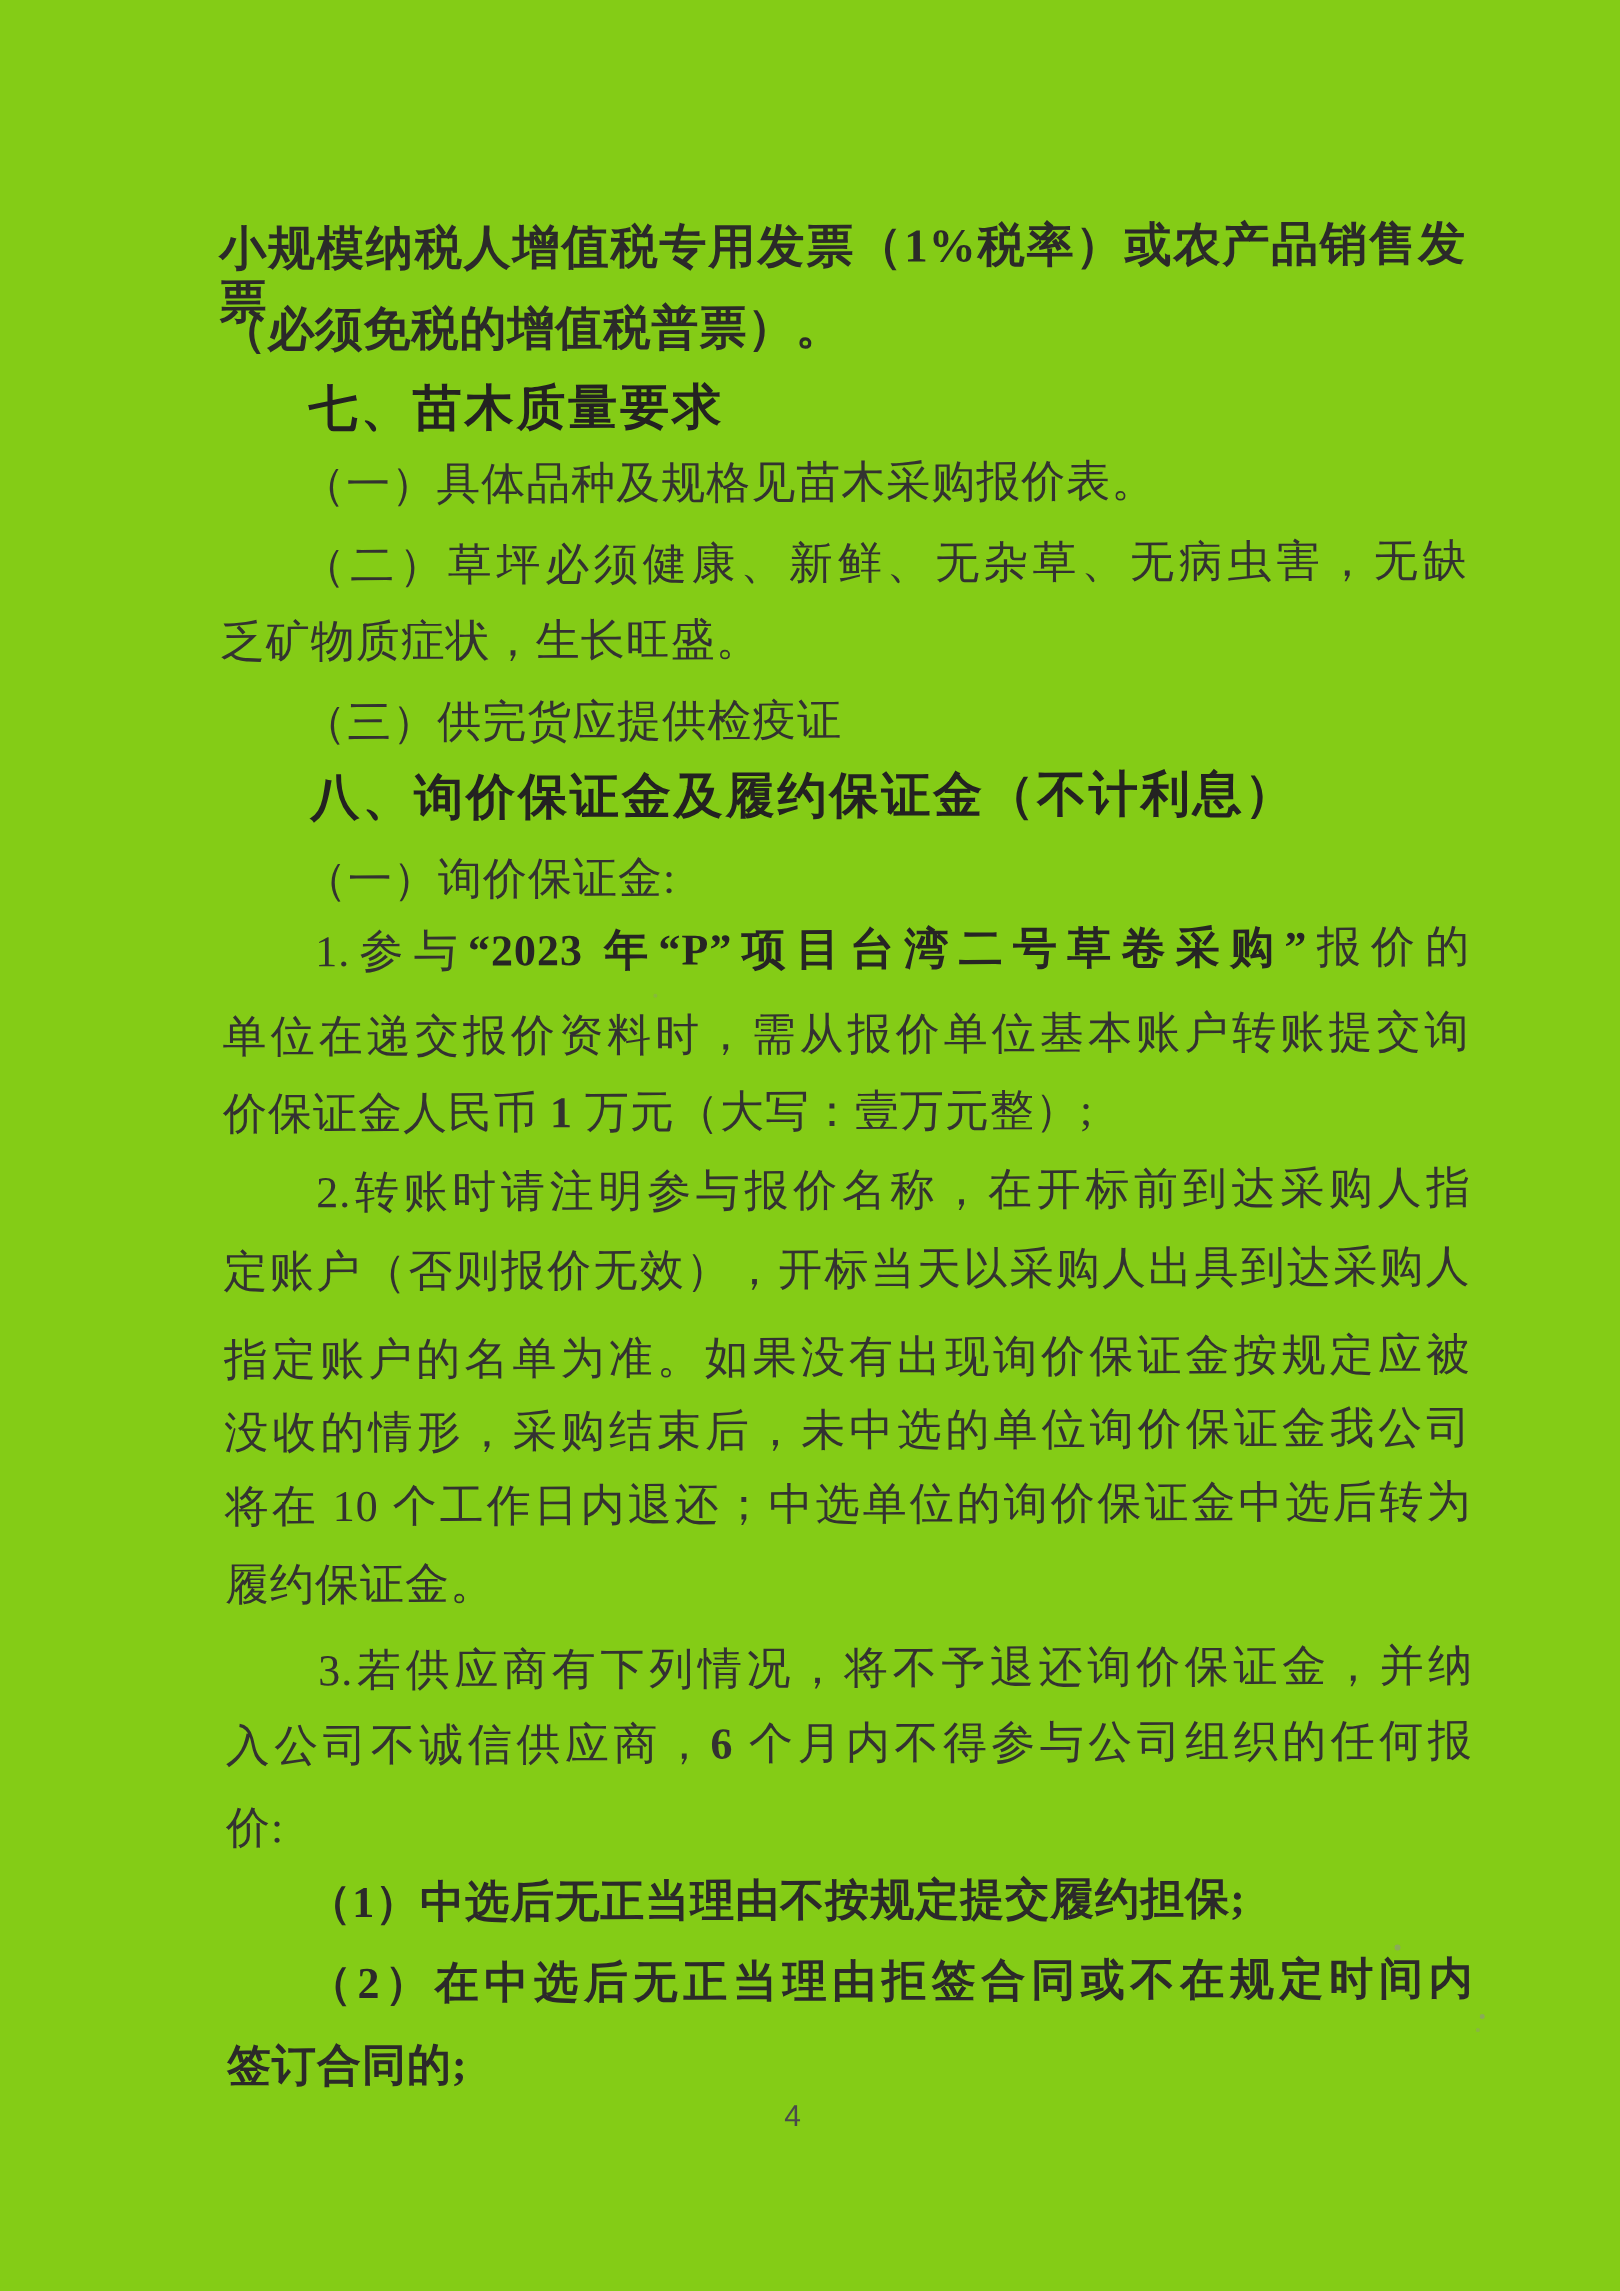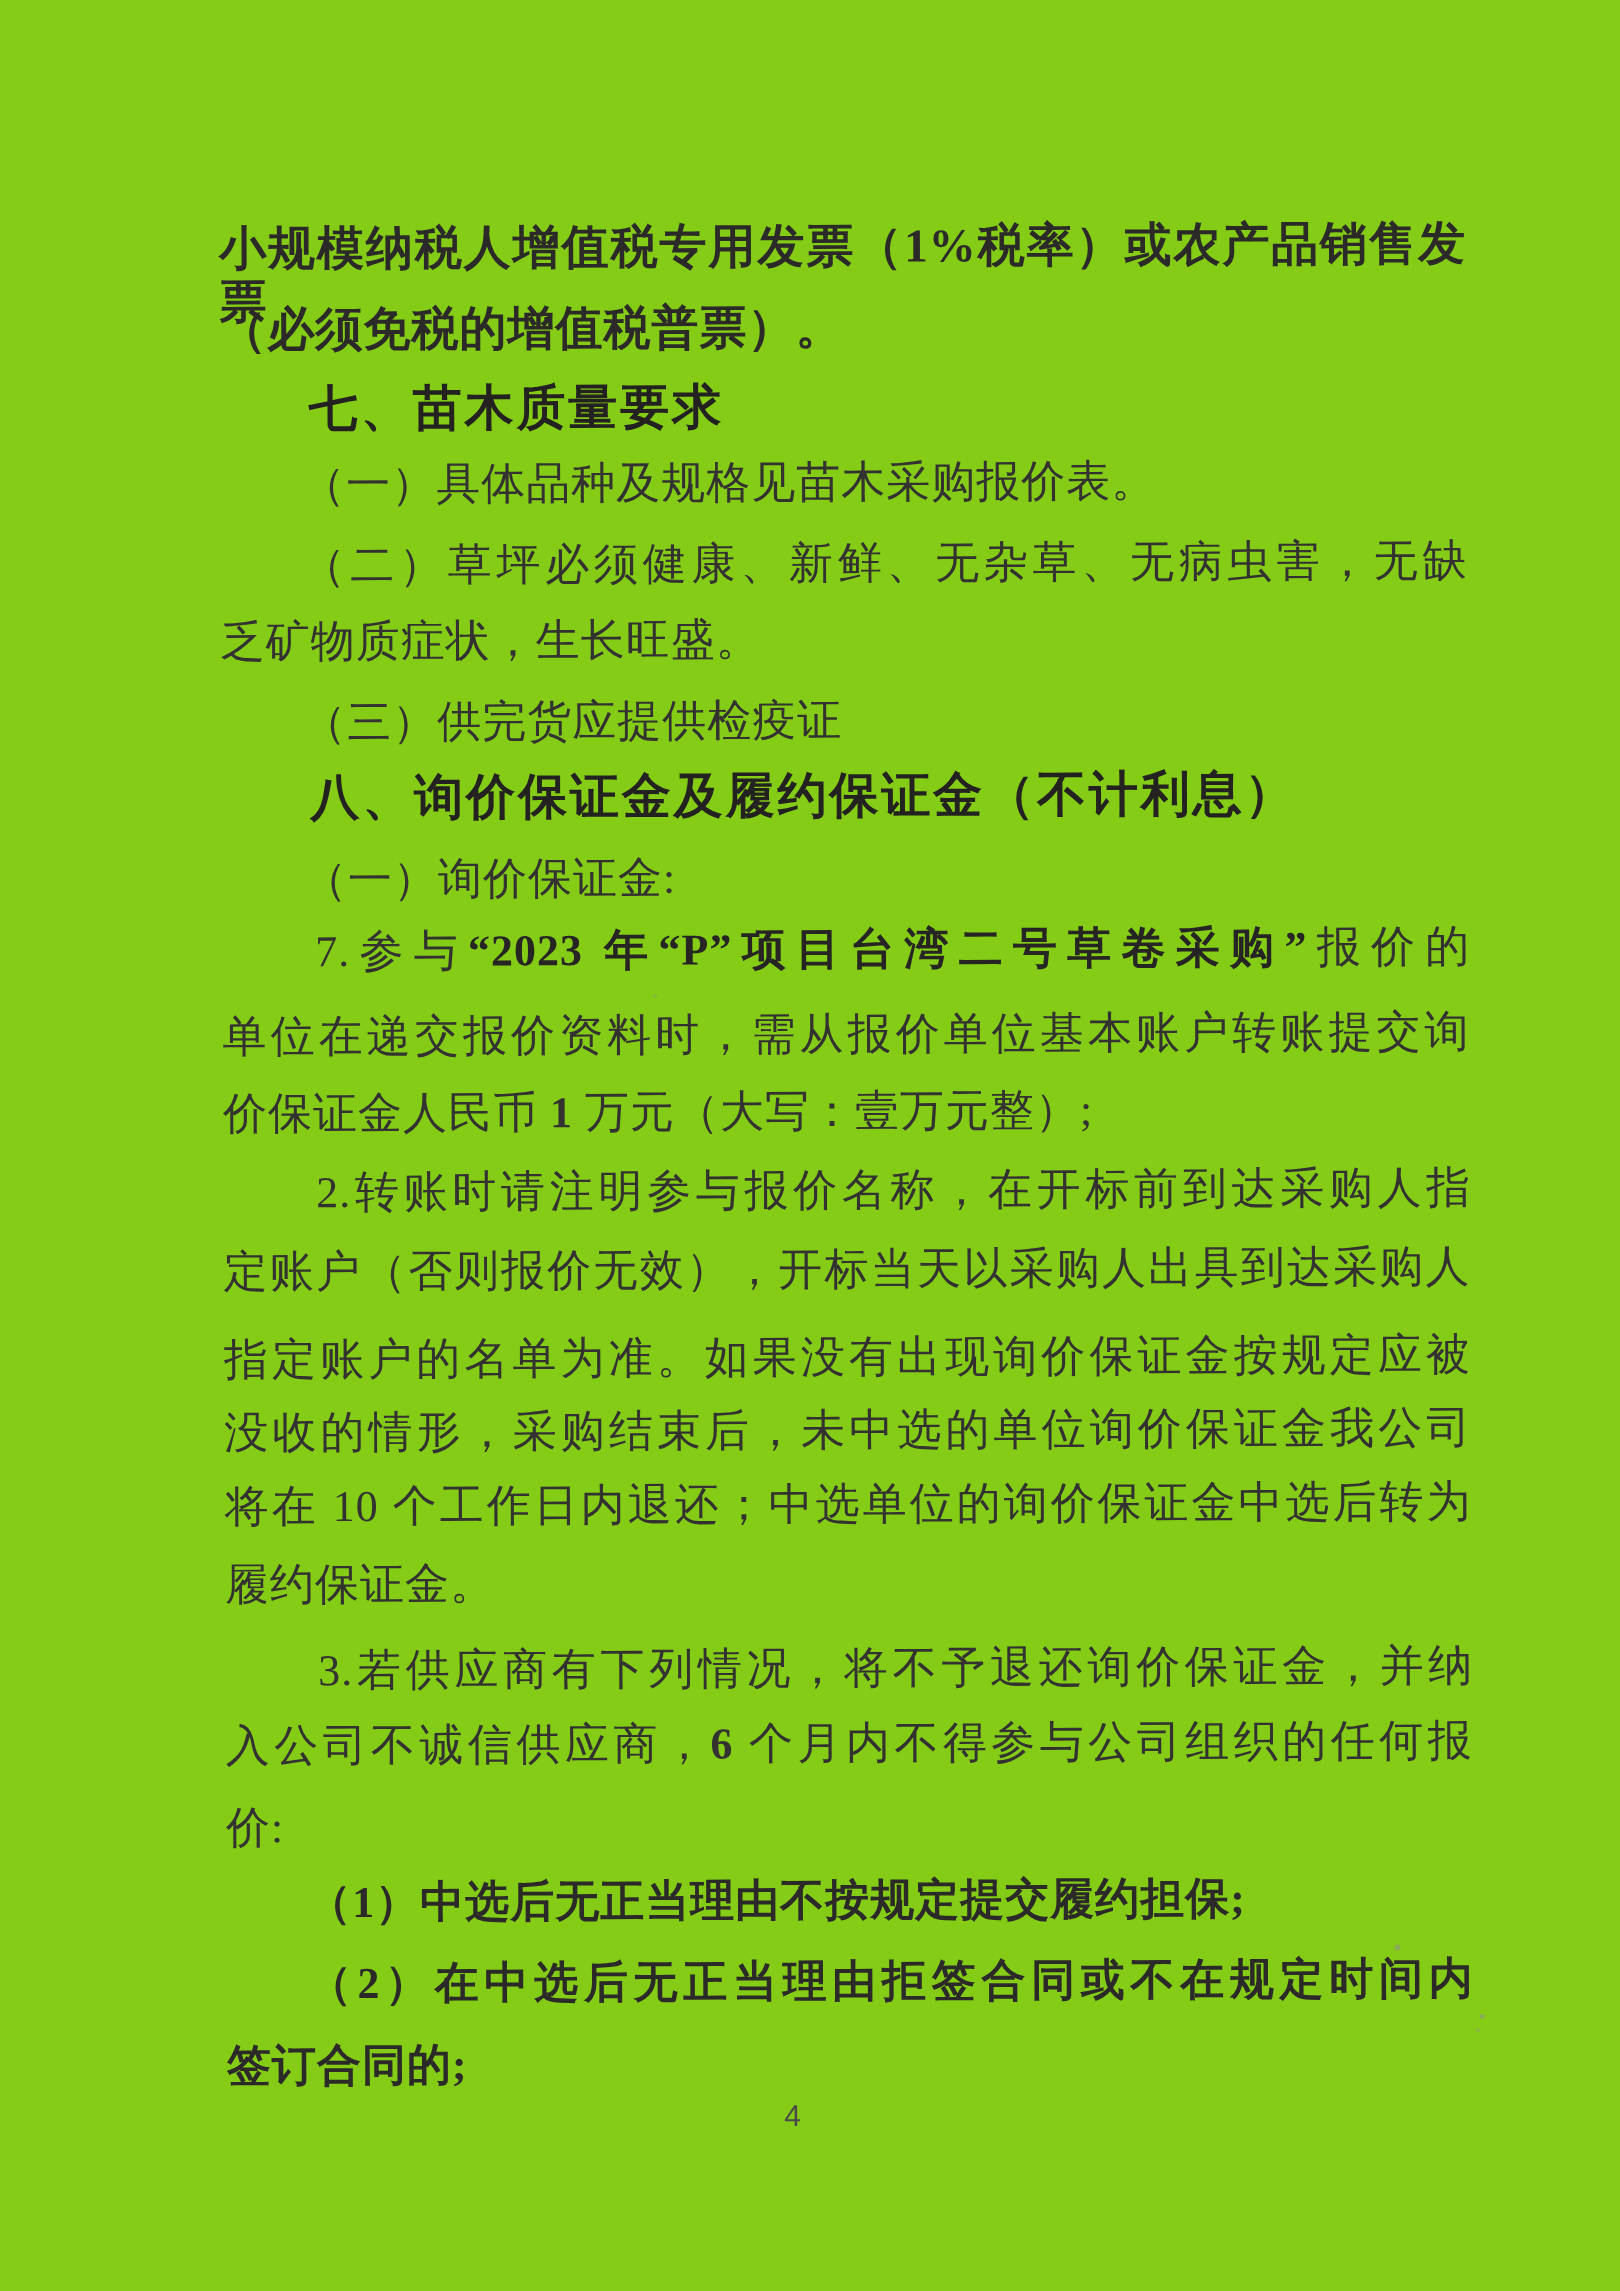--- a/index.html
+++ b/index.html
@@ -78,21 +78,21 @@
     <div class="ln just" style="top:539px;left:304px;width:1166px;">（二）草坪必须健康、新鲜、无杂草、无病虫害，无缺</div>
 
     <div class="ln" style="top:615px;left:223px;">乏矿物质症状，生长旺盛。</div>
 
     <div class="ln" style="top:696px;left:304px;">（三）供完货应提供检疫证</div>
 
     <div class="ln head" style="top:768px;left:312px;">八、询价保证金及履约保证金（不计利息）</div>
 
     <div class="ln" style="top:853px;left:304px;">（一）询价保证金:</div>
 
-    <div class="ln just" style="top:925px;left:316px;width:1155px;"><span>7.参与</span><span class="quote-bold">“2023 年“P”项目台湾二号草卷采购”</span><span>报价的</span></div>
+    <div class="ln just" style="top:925px;left:316px;width:1155px;"><span>1.参与</span><span class="quote-bold">“2023 年“P”项目台湾二号草卷采购”</span><span>报价的</span></div>
 
     <div class="ln just" style="top:1010px;left:223px;width:1247px;">单位在递交报价资料时，需从报价单位基本账户转账提交询</div>
 
     <div class="ln" style="top:1087px;left:223px;"><span>价保证金人民币 </span><span class="num">1</span><span> 万元（大写：壹万元整）;</span></div>
 
     <div class="ln just" style="top:1166px;left:316px;width:1155px;">2.转账时请注明参与报价名称，在开标前到达采购人指</div>
 
     <div class="ln just" style="top:1245px;left:223px;width:1247px;">定账户（否则报价无效），开标当天以采购人出具到达采购人</div>
 
     <div class="ln just" style="top:1333px;left:223px;width:1247px;">指定账户的名单为准。如果没有出现询价保证金按规定应被</div>

